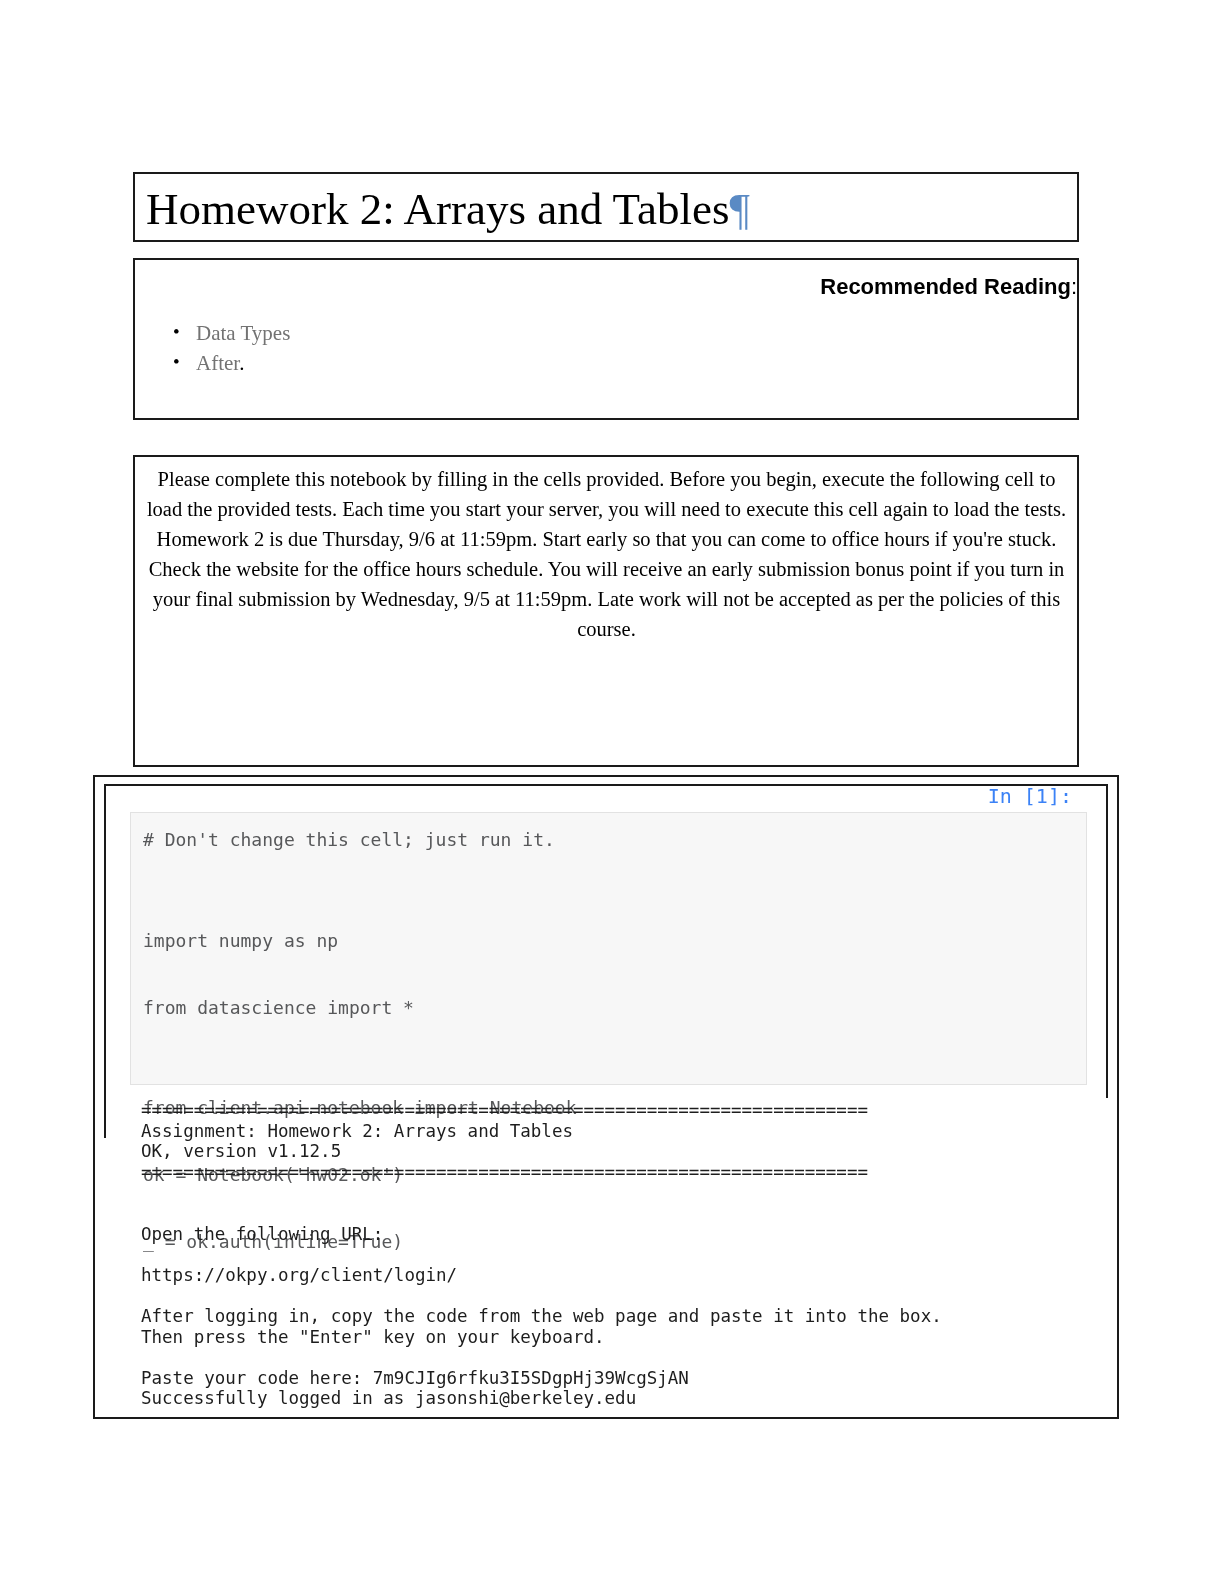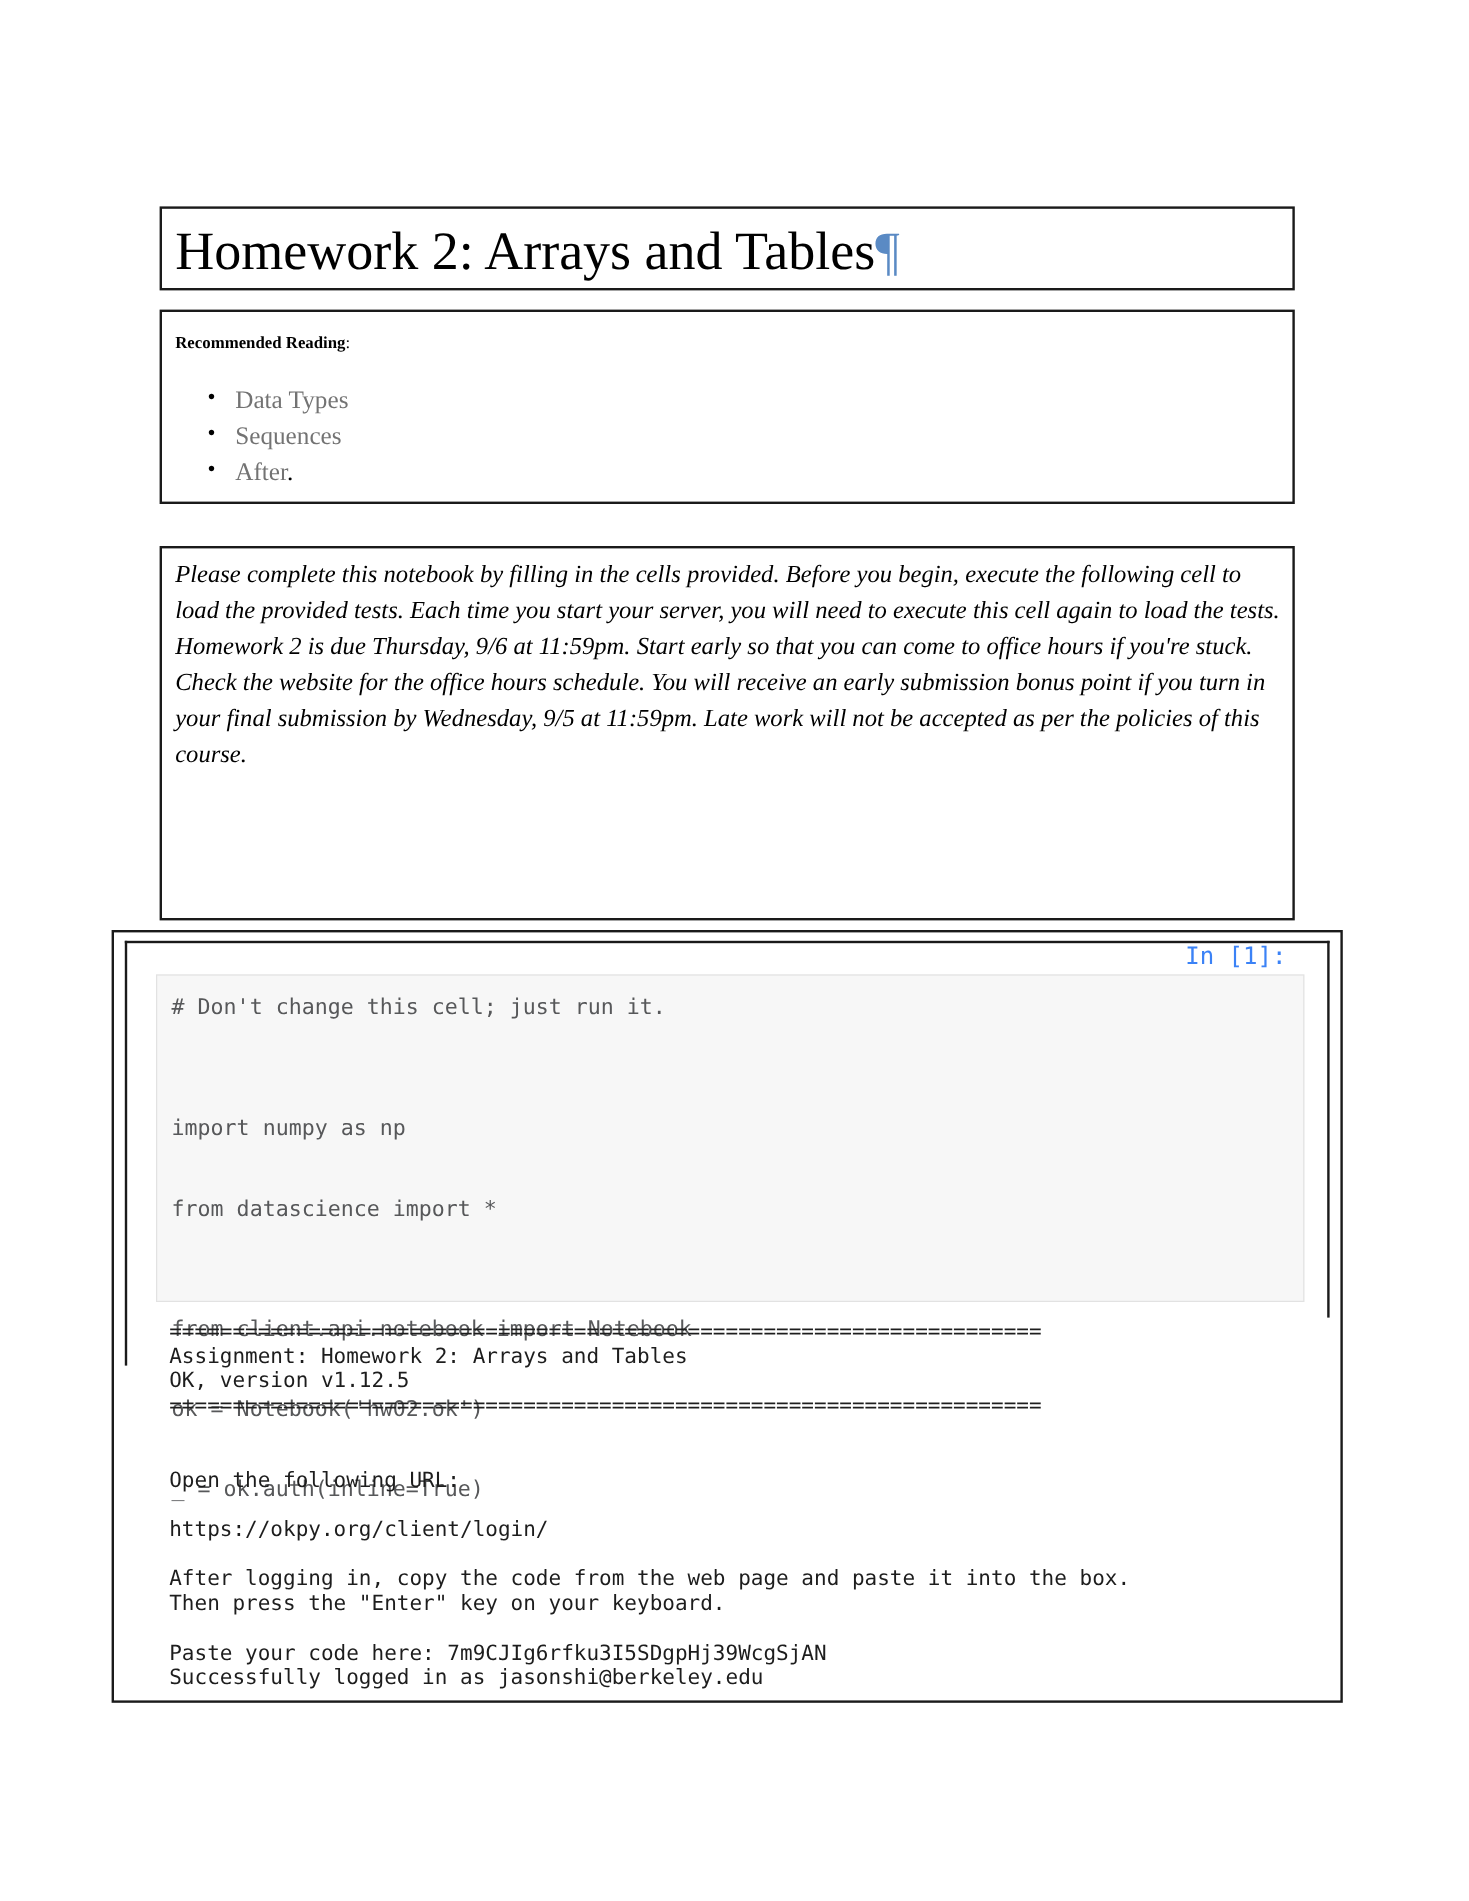--- a/index.html
+++ b/index.html
@@ -55,24 +55,25 @@
     left: 133px;
     top: 258px;
     width: 946px;
     height: 162px;
     border: 2px solid #1a1a1a;
     box-sizing: border-box;
     background: #ffffff;
     padding: 13px 0 0 11px;
   }
   .reading-head {
-    font-size: 14px;
+    font-size: 22px;
     line-height: 27px;
     font-weight: 700;
-    font-family: Liberation Serif, serif;
+    font-family: Liberation Sans, sans-serif;
+    text-align: right;
   }
   .reading-head .colon { font-weight: 400; }
   ul.reading-list {
     margin: 18px 0 0 0;
     padding: 0 0 0 50px;
     list-style: none;
   }
   ul.reading-list li {
     position: relative;
     font-size: 21px;
@@ -101,22 +102,21 @@
     height: 312px;
     border: 2px solid #1a1a1a;
     box-sizing: border-box;
     background: #ffffff;
     padding: 7px 10px 0 11px;
   }
   .md-instr-cell p {
     margin: 0;
     font-size: 20.5px;
     line-height: 30px;
-    text-align: left;
-    font-style: italic;
+    text-align: center;
   }
   code.inline {
     font-family: "DejaVu Sans Mono", "Liberation Mono", monospace;
     font-size: 16.5px;
     background: #faeff1;
     color: #333333;
     padding: 1px 2px;
     white-space: nowrap;
   }
 
@@ -213,21 +213,20 @@
 <div class="page">
 
   <div class="md-title-cell">
     <h1><span>Homework 2: Arrays and Tables</span><span class="pilcrow">¶</span></h1>
   </div>
 
   <div class="md-reading-cell">
     <div class="reading-head"><span>Recommended Reading</span><span class="colon">:</span></div>
     <ul class="reading-list">
       <li><a class="link" href="#">Data Types</a><span></span></li>
-      <li><a class="link" href="#">Sequences</a><span></span></li>
       <li><a class="link" href="#">After</a><span>.</span></li>
     </ul>
   </div>
 
   <div class="md-instr-cell">
     <p>Please complete this notebook by filling in the cells provided. Before you begin, execute the following cell to load the provided tests. Each time you start your server, you will need to execute this cell again to load the tests.</p>
     <p>Homework 2 is due Thursday, 9/6 at 11:59pm. Start early so that you can come to office hours if you're stuck. Check the website for the office hours schedule. You will receive an early submission bonus point if you turn in your final submission by Wednesday, 9/5 at 11:59pm. Late work will not be accepted as per the policies of this course.</p>
   </div>
 
   <div class="cell-frame-outer"></div>

